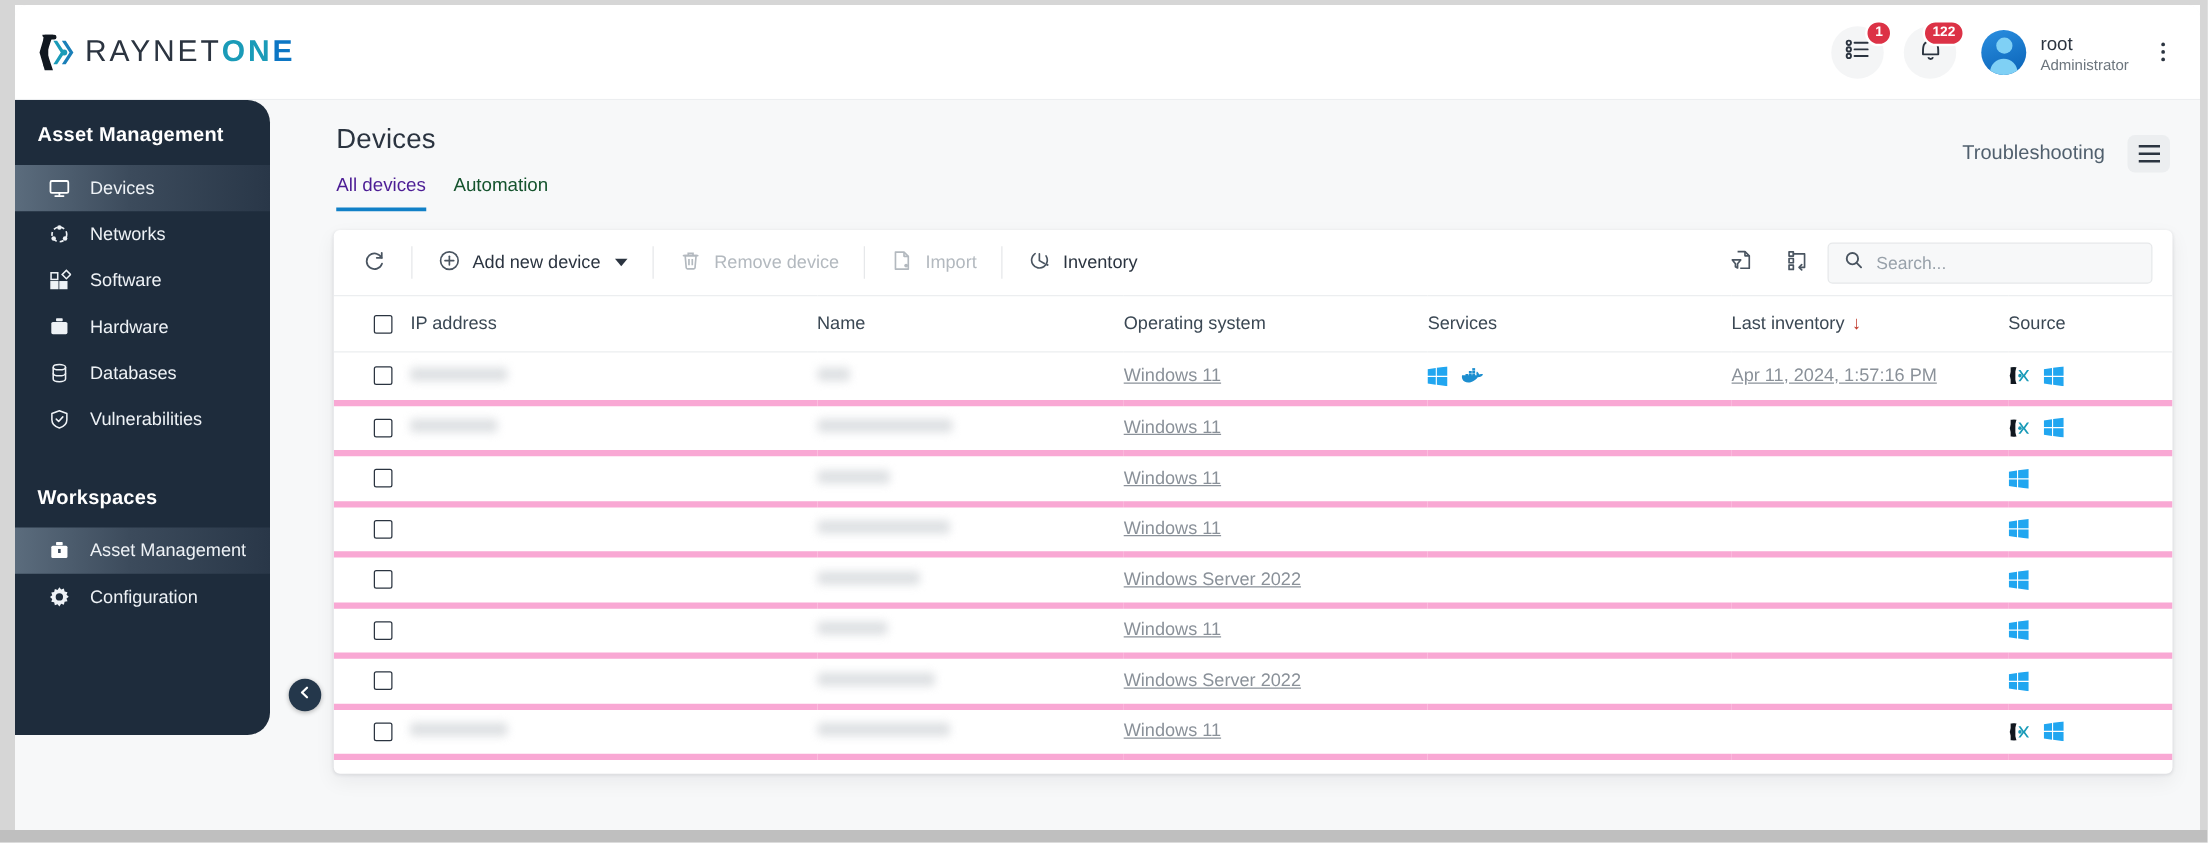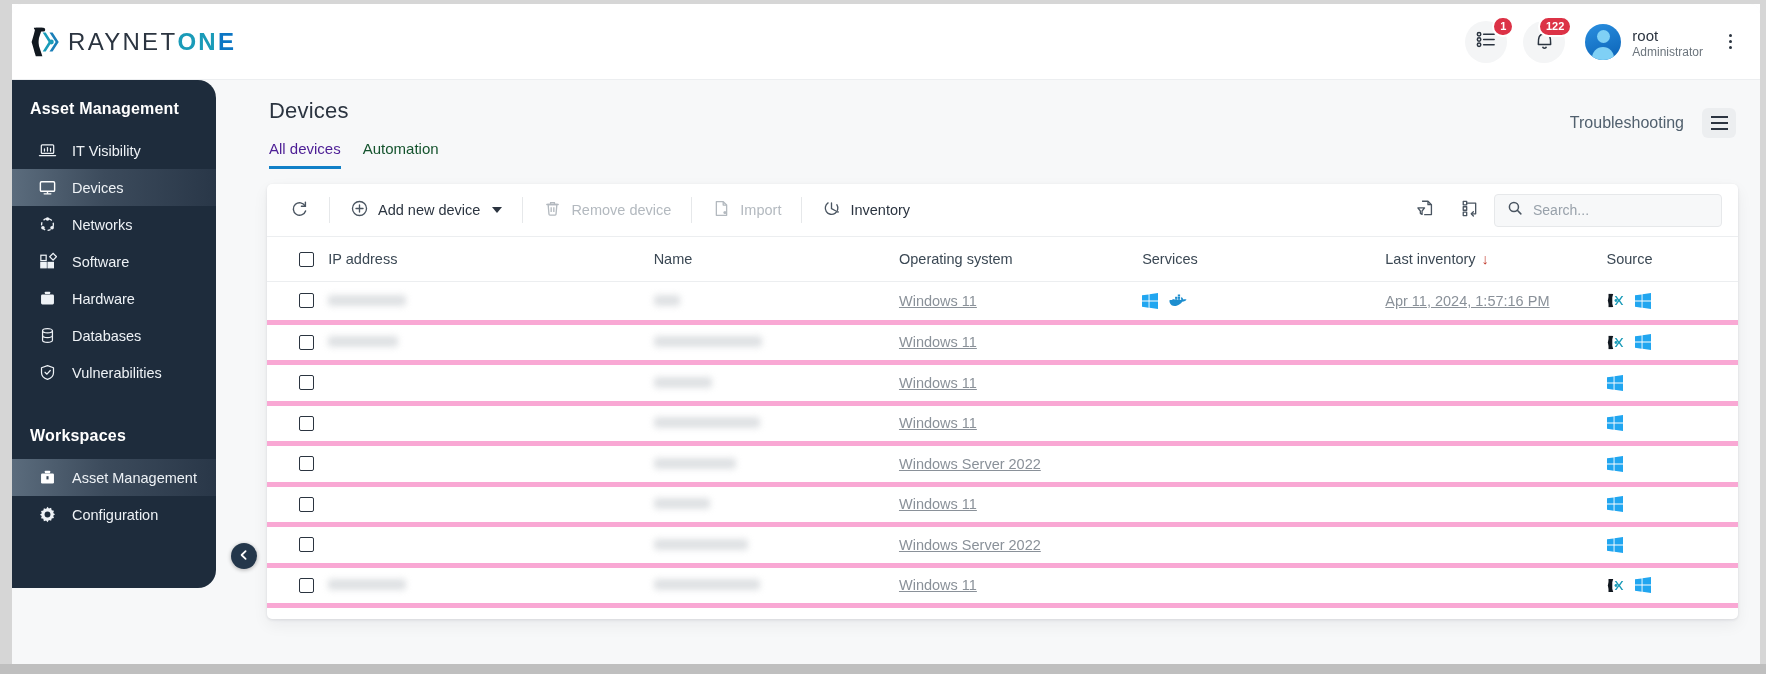--- a/index.html
+++ b/index.html
@@ -163,21 +163,21 @@
     display: flex; align-items: center; gap: 9px;
     height: 34px; padding: 0 11px; border-radius: 4px;
     font-size: 14.5px; color: #2b3440; cursor: pointer; white-space: nowrap;
   }
   .tb-btn.disabled { color: #b3b9bf; cursor: default; }
   .tb-sep { width: 1px; height: 26px; background: #e6e8ea; margin: 0 7px; }
   .tb-spacer { flex: 1; }
   .caret { width:0;height:0;border-left:5px solid transparent;border-right:5px solid transparent;border-top:6px solid #2b3440; margin-left:3px;}
   .search-box {
     display: flex; align-items: center; gap: 10px;
-    width: 228px; height: 33px; padding: 0 12px;
+    width: 260px; height: 33px; padding: 0 12px;
     background: #f7f8f9; border: 1px solid #e6e8ea; border-radius: 4px;
   }
   .search-box input {
     border: none; outline: none; background: transparent;
     font-family: "Liberation Sans", sans-serif; font-size: 14px; color: #2b3440;
     width: 100%;
   }
   .search-box input::placeholder { color: #98a1aa; }
 
   
@@ -291,32 +291,20 @@
         <span></span>
           <span></span>
           <span></span>
       </div>
     </div>
   </div>
 
   <div class="sidebar">
     <div class="sb-section-title">Asset Management</div>
 
-    <div class="sb-item">
-      <span class="sb-ico">
-        <svg width="19" height="19" viewBox="0 0 20 20" fill="none" stroke="#eef2f6" stroke-width="1.3">
-          <rect x="3.5" y="4" width="13" height="9" rx="1"></rect>
-          <line x1="1.5" y1="15.3" x2="18.5" y2="15.3" stroke-linecap="round"></line>
-          <line x1="6.8" y1="10.6" x2="6.8" y2="8.4" stroke-linecap="round"></line>
-          <line x1="10" y1="10.6" x2="10" y2="6.9" stroke-linecap="round"></line>
-          <line x1="13.2" y1="10.6" x2="13.2" y2="7.8" stroke-linecap="round"></line>
-        </svg>
-      </span>
-      <span>IT Visibility</span>
-    </div>
 
     <div class="sb-item active">
       <span class="sb-ico">
         <svg width="19" height="19" viewBox="0 0 20 20" fill="none" stroke="#ffffff" stroke-width="1.5">
           <rect x="2.5" y="4" width="15" height="10" rx="1.2"></rect>
           <line x1="10" y1="14" x2="10" y2="16.5"></line>
           <line x1="6.5" y1="16.7" x2="13.5" y2="16.7" stroke-linecap="round"></line>
         </svg>
       </span>
       <span>Devices</span>

